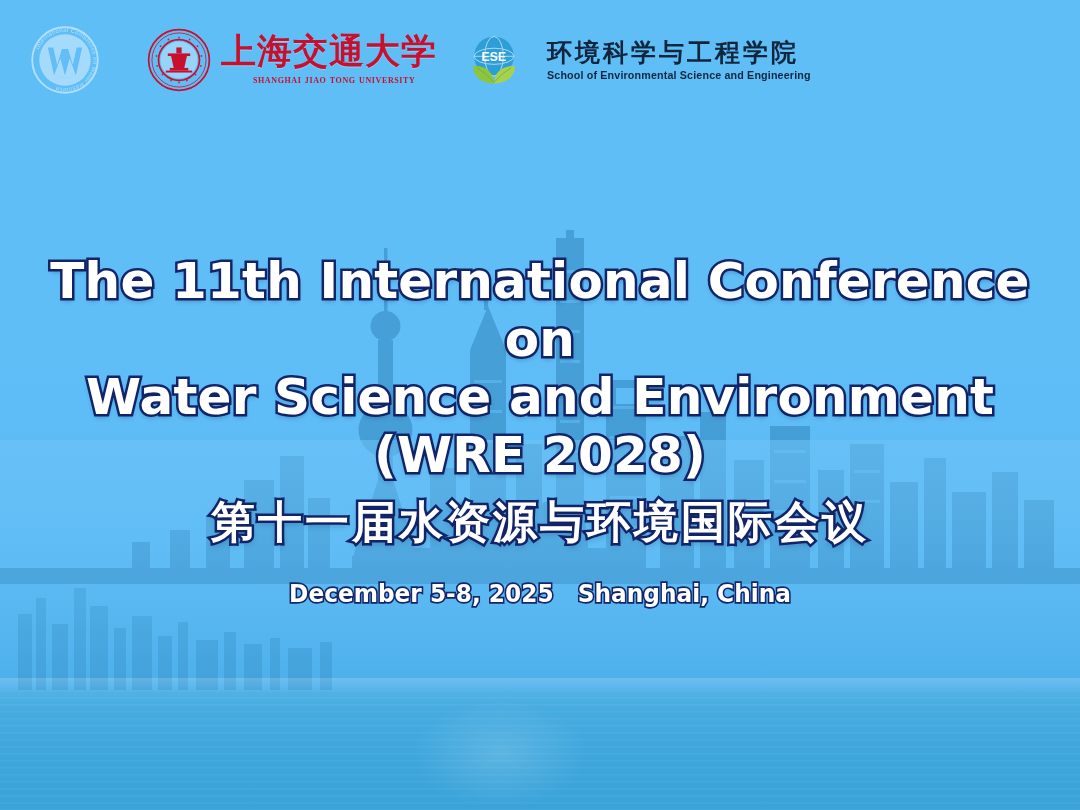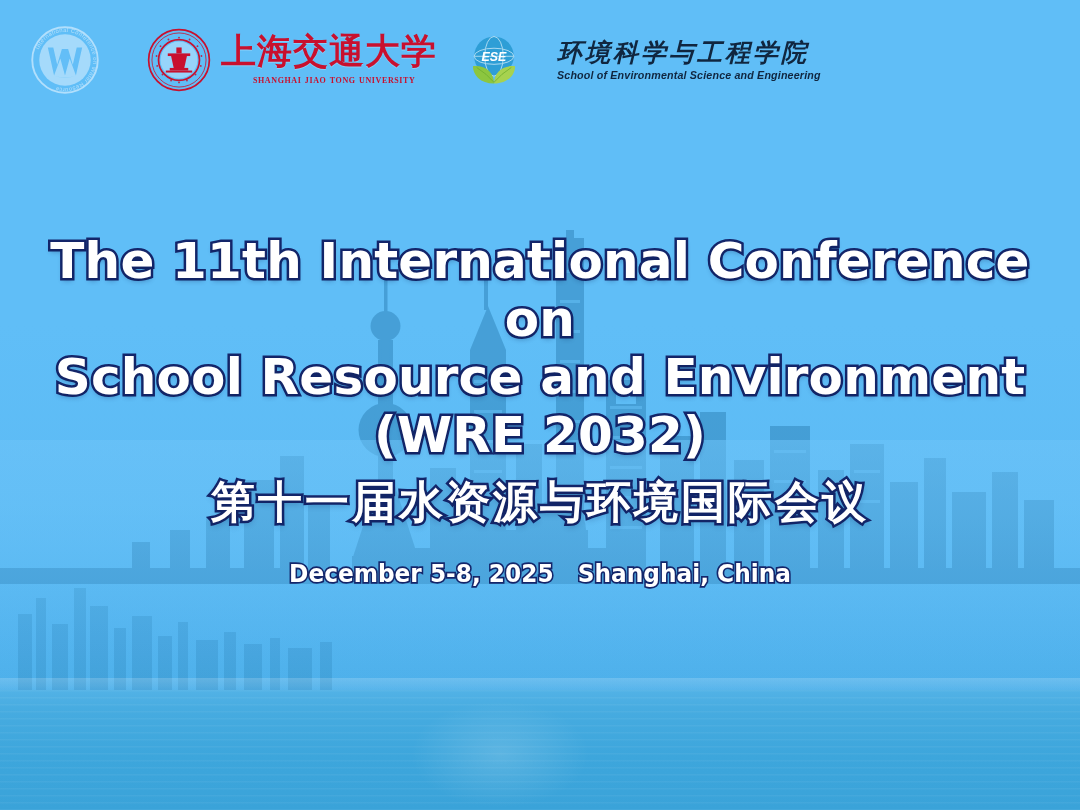--- a/index.html
+++ b/index.html
@@ -147,24 +147,23 @@
     white-space: nowrap;
     font-variant: small-caps;
     text-transform: lowercase;
     padding-left: 32px;
   }
 
   
   .logo-ese {
     display: flex;
     align-items: center;
-    gap: 10px;
+    gap: 0;
     margin-left: 26px;
     flex: 0 0 auto;
-    font-style: italic;
   }
   .ese-mark { width: 62px; height: 62px; flex: 0 0 auto; }
   .ese-words { display: flex; flex-direction: column; line-height: 1; margin-left: 22px; }
   .ese-cn {
     font-family: "DejaVu Sans", "Liberation Sans", sans-serif;
     font-size: 25px;
     font-weight: 700;
     letter-spacing: 3px;
     color: #10263f;
     white-space: nowrap;
@@ -176,21 +175,21 @@
     letter-spacing: 0.15px;
     color: #10263f;
     white-space: nowrap;
     transform: scaleX(1.02);
     transform-origin: left center;
   }
 
   
   .headline {
     position: absolute;
-    left: 0; top: 232px;
+    left: 0; top: 252px;
     width: 1080px;
     text-align: center;
     z-index: 5;
     user-select: none;
   }
   .title-en {
     font-family: "DejaVu Sans", "Liberation Sans", sans-serif;
     font-size: 50px;
     font-weight: 700;
     line-height: 1.16;
@@ -426,22 +425,22 @@
       <div class="ese-words">
         <div class="ese-cn">环境科学与工程学院</div>
         <div class="ese-en">School of Environmental Science and Engineering</div>
       </div>
     </div>
   </div>
 
   <div class="headline">
     <div class="title-en">
       <span class="ln">The 11th International Conference on</span>
-      <span class="ln">School Resource and Environment</span>
-      <span class="ln">(WRE 2032)</span>
+      <span class="ln">Water Science and Environment</span>
+      <span class="ln">(WRE 2028)</span>
     </div>
 
     <div class="title-cn">第十一届水资源与环境国际会议</div>
 
     <div class="meta">
       <span>December 5-8, 2025</span><span class="gap"></span><span>Shanghai, China</span>
     </div>
   </div>
 
 </div>

